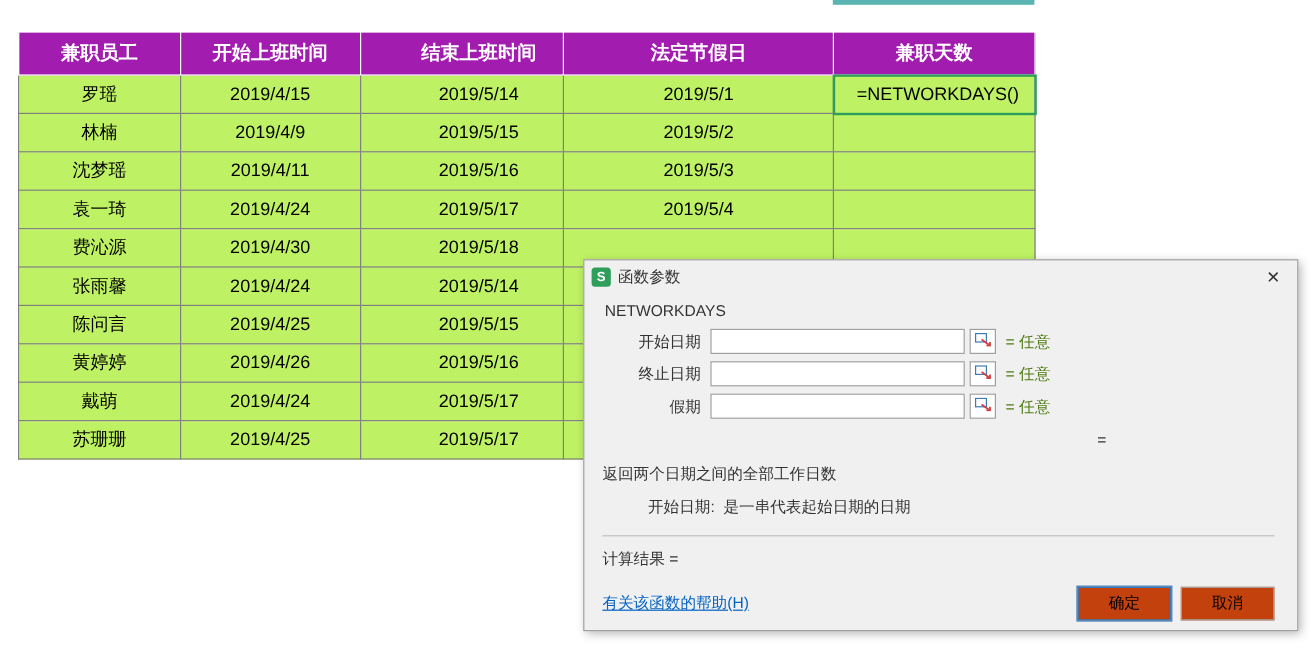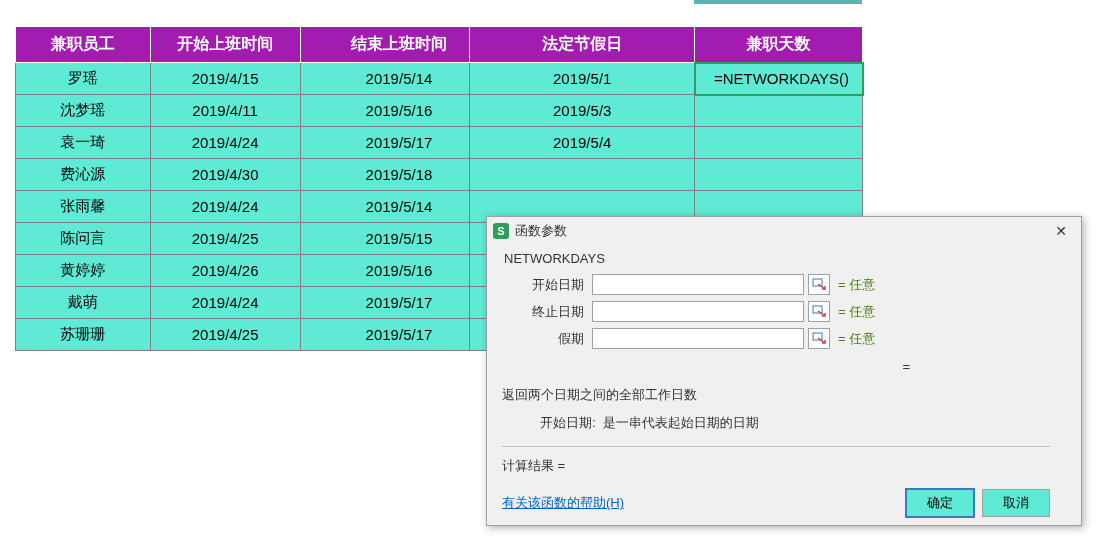--- a/index.html
+++ b/index.html
@@ -39,21 +39,21 @@
     padding: 7px 4px;
     border: 1px solid #ffffff;
     text-align: center;
   }
   .data-table td {
     border: 1px solid #808080;
     padding: 6px 4px;
     text-align: center;
     font-size: 15px;
     color: #000000;
-    background: #5eead4;
+    background: #bef264;
     height: 20px;
   }
   .data-table .col-emp { width: 135px; }
   .data-table .col-start { width: 150px; }
   .data-table .col-end { width: 170px; padding-left: 32px; }
   .data-table .col-holiday { width: 225px; }
   .data-table .col-days { width: 168px; }
   
   
   .formula-cell {
@@ -104,21 +104,21 @@
     width: 28px;
     height: 20px;
     display: flex;
     align-items: center;
     justify-content: center;
     font-size: 14px;
     cursor: pointer;
   }
   
   .dialog-body {
-    padding: 4px 31px 0 15px;
+    padding: 4px 19px 0 15px;
   }
   .func-name {
     font-size: 13px;
     color: #333;
     margin: 2px 0 8px 2px;
   }
   .param-row {
     display: flex;
     align-items: center;
     margin-bottom: 6px;
@@ -190,24 +190,24 @@
     justify-content: space-between;
   }
   .help-link {
     color: #0563c1;
     text-decoration: underline;
     font-size: 13px;
     cursor: pointer;
   }
   .btn-group { display: flex; gap: 8px; }
   .dlg-btn {
-    width: 68px;
+    width: 78px;
     height: 28px;
     border: 1px solid #a0a0a0;
-    background: #5eead4;
+    background: #c2410c;
     font-size: 13px;
     cursor: pointer;
     display: inline-flex;
     align-items: center;
     justify-content: center;
   }
   .dlg-btn.primary {
     border: 1px solid #3a7ab8;
     outline: 1px solid #3a7ab8;
   }
@@ -227,20 +227,27 @@
       <th class="col-days">兼职天数</th>
     </tr>
   </thead>
   <tbody id="tbody">
       <tr>
         <td class="col-emp">罗瑶</td>
         <td class="col-start">2019/4/15</td>
         <td class="col-end">2019/5/14</td>
         <td class="col-holiday">2019/5/1</td>
         <td class="col-days formula-cell">=NETWORKDAYS()</td>
+      </tr>
+      <tr>
+        <td class="col-emp">林楠</td>
+        <td class="col-start">2019/4/9</td>
+        <td class="col-end">2019/5/15</td>
+        <td class="col-holiday">2019/5/2</td>
+        <td class="col-days"></td>
       </tr>
       <tr>
         <td class="col-emp">沈梦瑶</td>
         <td class="col-start">2019/4/11</td>
         <td class="col-end">2019/5/16</td>
         <td class="col-holiday">2019/5/3</td>
         <td class="col-days"></td>
       </tr>
       <tr>
         <td class="col-emp">袁一琦</td>

